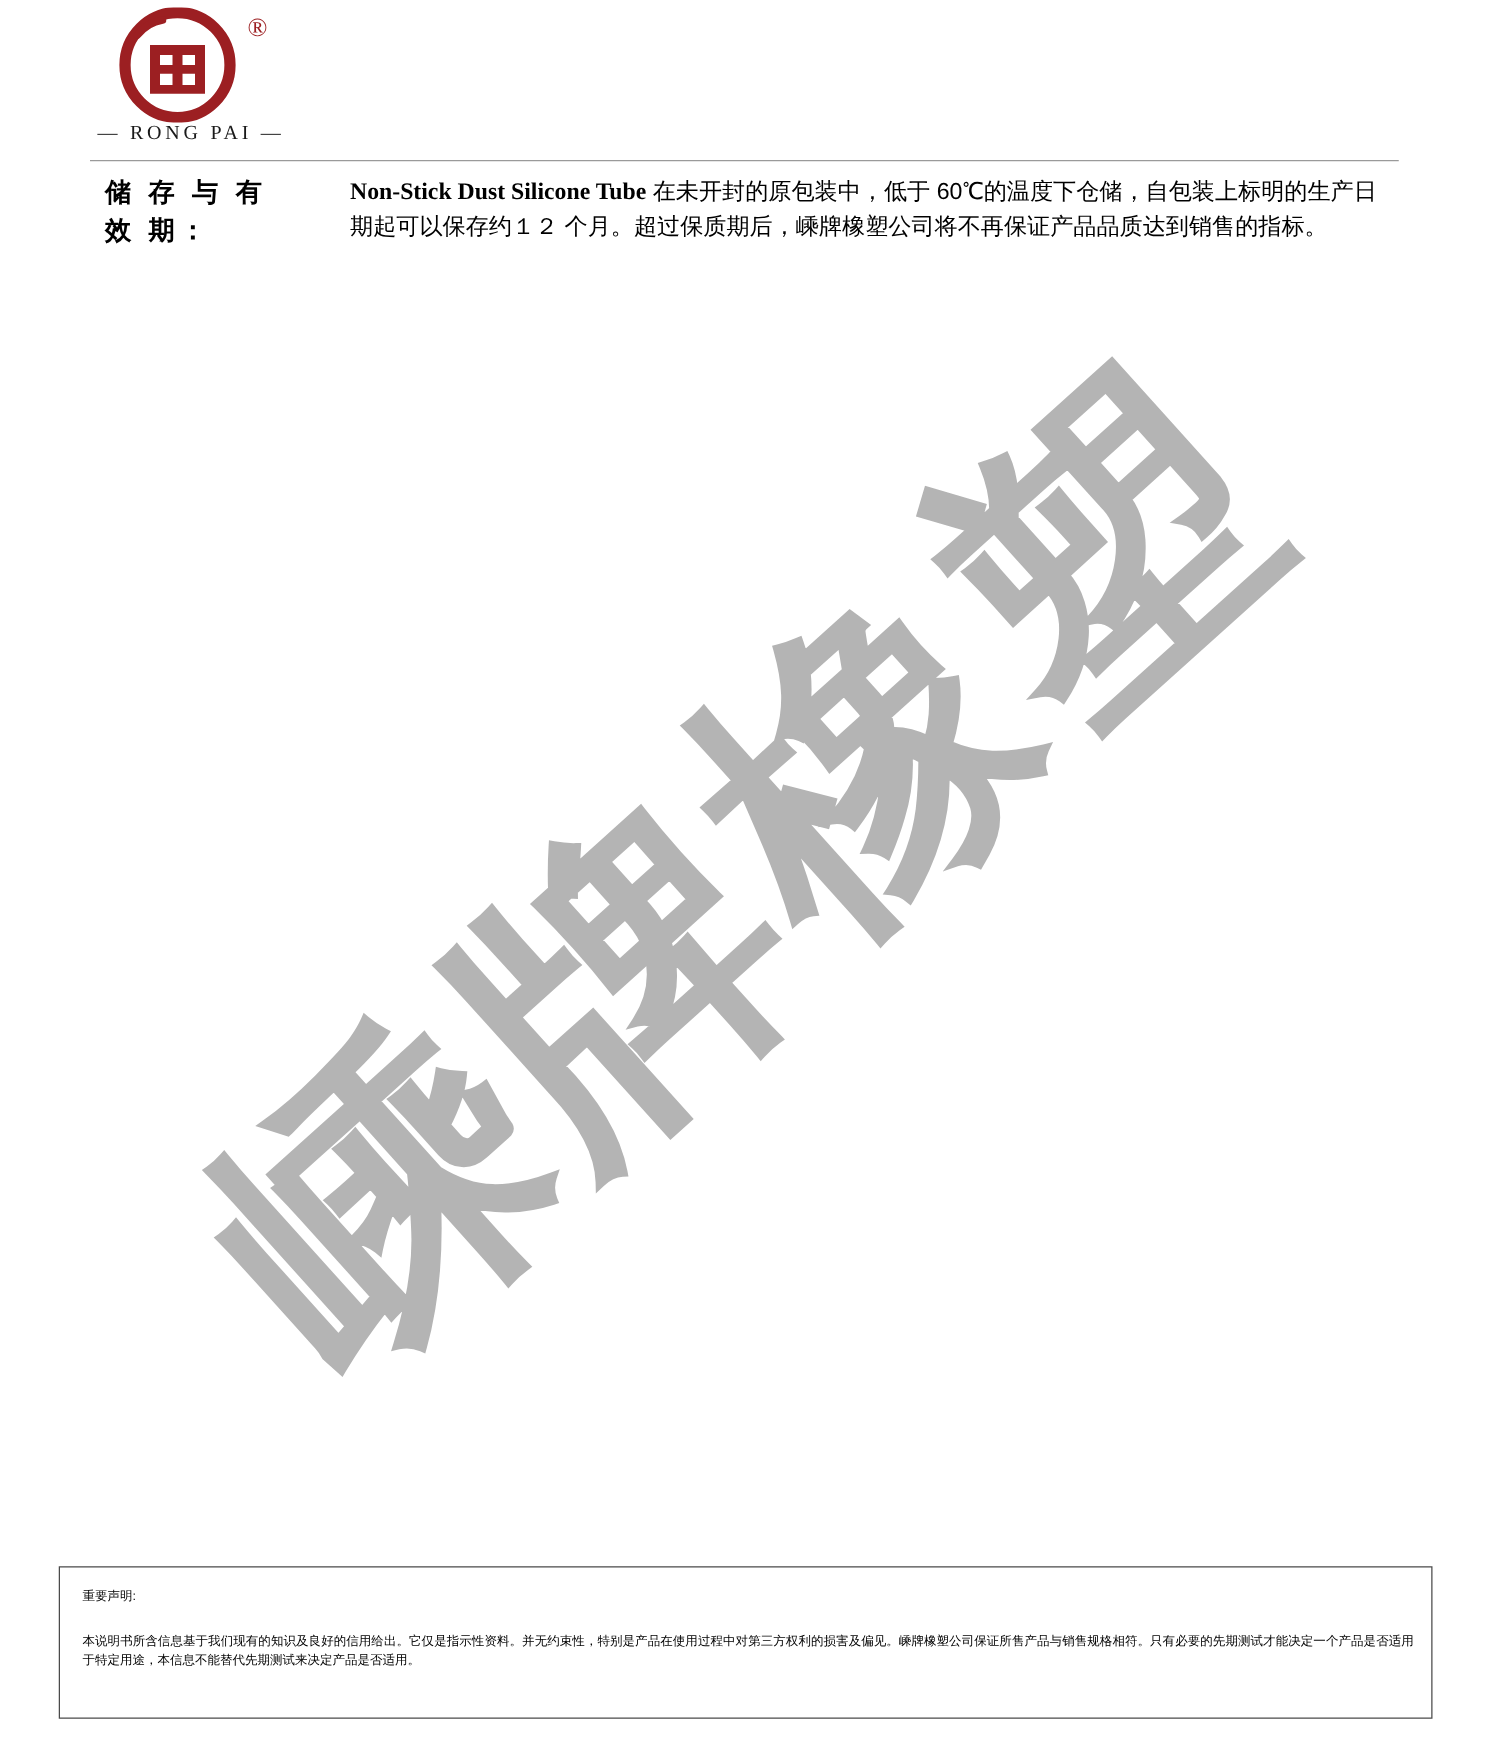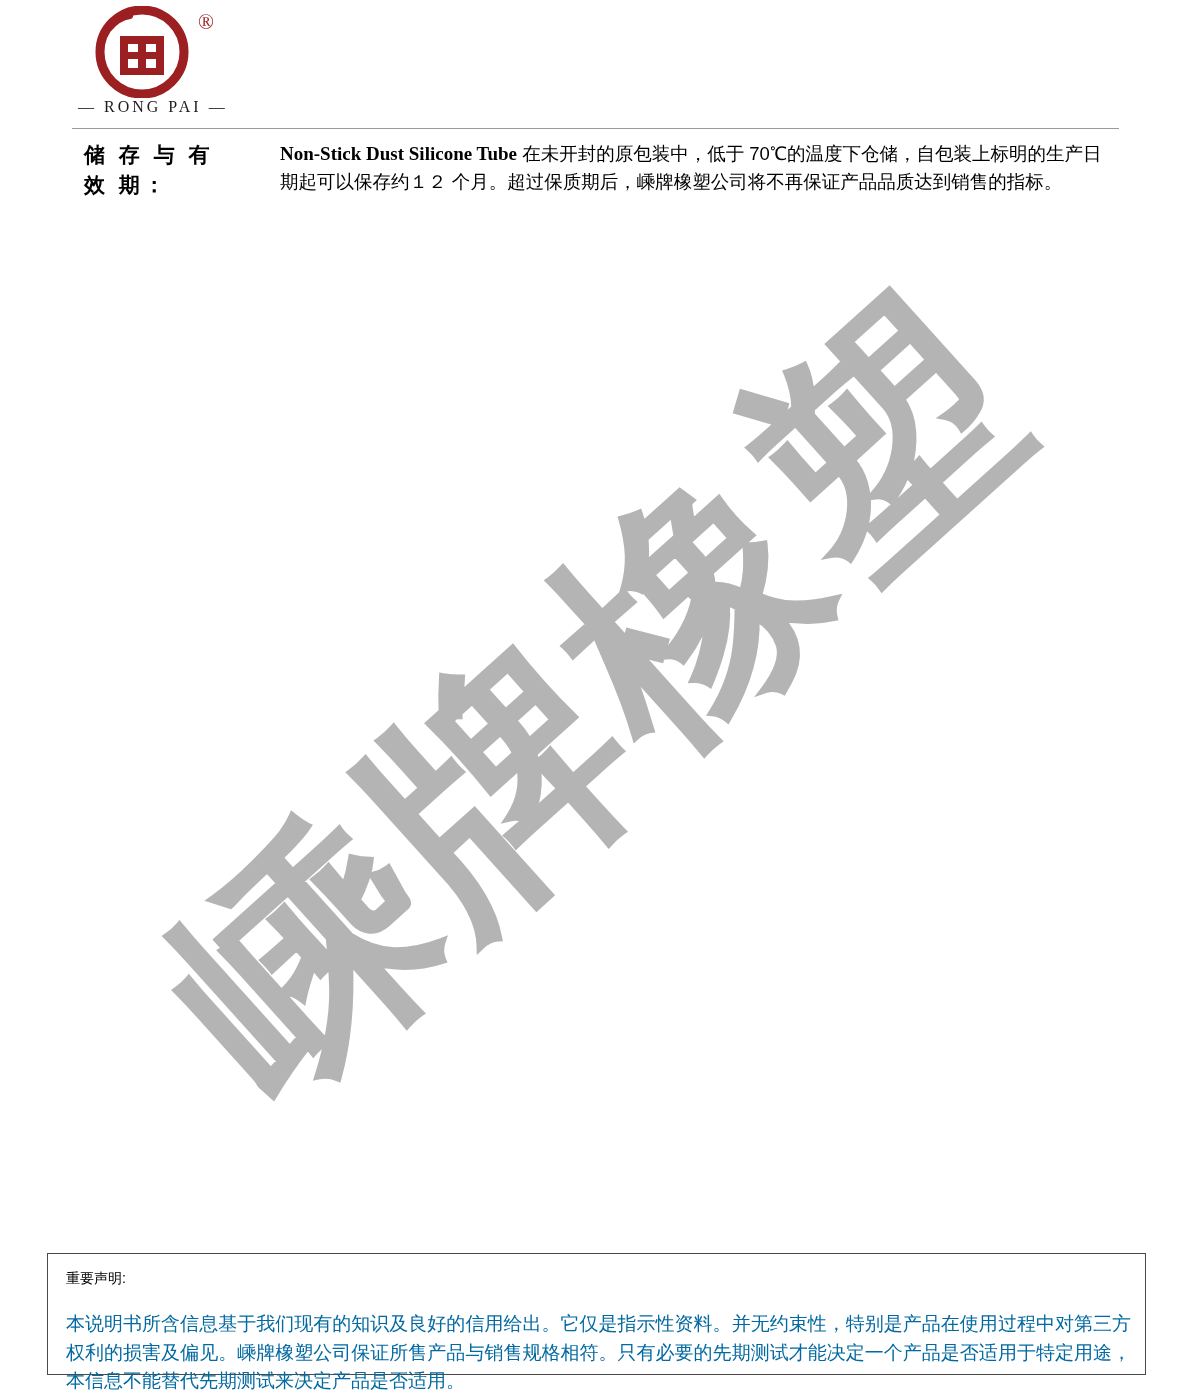--- a/index.html
+++ b/index.html
@@ -129,30 +129,30 @@
     top: 1253px;
     width: 1099px;
     height: 122px;
     border: 1px solid #4a4a4a;
     box-sizing: border-box;
     background: transparent;
     z-index: 3;
   }
   .disclaimer-title {
     font-family: "Liberation Sans", sans-serif;
-    font-size: 14px;
+    font-size: 10px;
     font-weight: normal;
     color: #000;
     margin: 16px 0 0 18px;
   }
   .disclaimer-body {
     font-family: "Liberation Sans", sans-serif;
-    font-size: 19px;
+    font-size: 10px;
     line-height: 1.5;
-    color: #0369a1;
+    color: #000000;
     margin: 22px 14px 0 18px;
     text-align: justify;
   }
 </style>
 </head>
 <body>
 
 <div class="page">
 
   <div class="watermark">
@@ -174,21 +174,21 @@
       <span class="logo-reg">®</span>
     </div>
     <div class="logo-name">— RONG   PAI —</div>
   </div>
 
   <table class="spec-table">
     <tbody>
       <tr>
         <td class="label-cell">储 存 与 有
 效 期：</td>
-        <td class="body-cell"><span class="en-bold">Non-Stick Dust Silicone Tube</span><span class="cn-text"> 在未开封的原包装中，低于 70℃的温度下仓储，自包装上标明的生产日期起可以保存约１２ 个月。超过保质期后，嵊牌橡塑公司将不再保证产品品质达到销售的指标。</span></td>
+        <td class="body-cell"><span class="en-bold">Non-Stick Dust Silicone Tube</span><span class="cn-text"> 在未开封的原包装中，低于 60℃的温度下仓储，自包装上标明的生产日期起可以保存约１２ 个月。超过保质期后，嵊牌橡塑公司将不再保证产品品质达到销售的指标。</span></td>
       </tr>
     </tbody>
   </table>
 
   <div class="disclaimer">
     <div class="disclaimer-title">重要声明:</div>
     <div class="disclaimer-body">本说明书所含信息基于我们现有的知识及良好的信用给出。它仅是指示性资料。并无约束性，特别是产品在使用过程中对第三方权利的损害及偏见。嵊牌橡塑公司保证所售产品与销售规格相符。只有必要的先期测试才能决定一个产品是否适用于特定用途，本信息不能替代先期测试来决定产品是否适用。</div>
   </div>
 
 </div>

